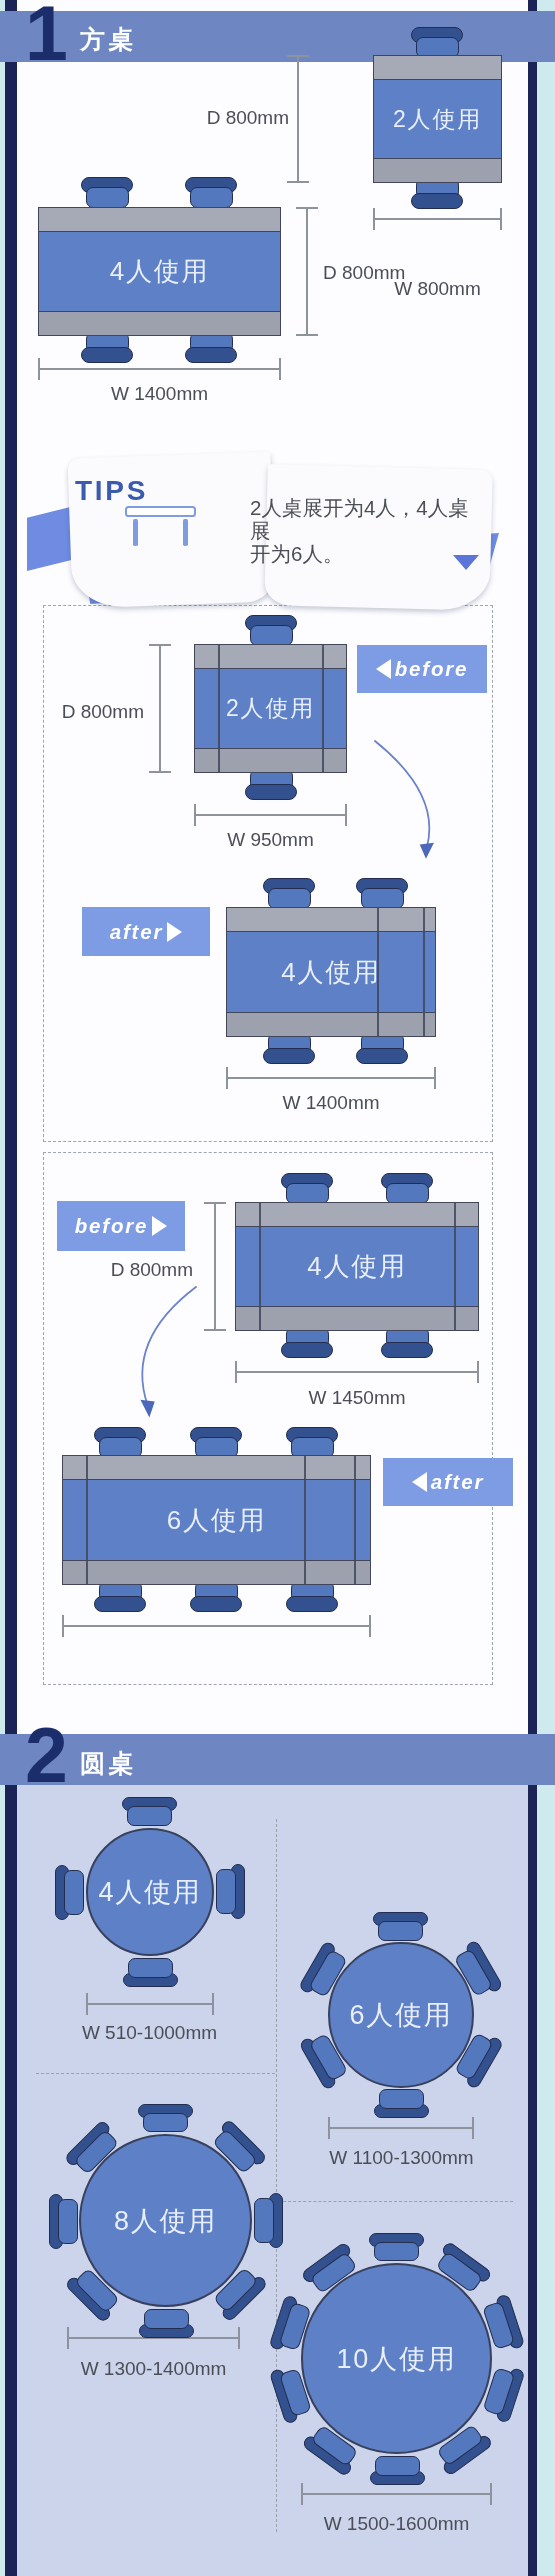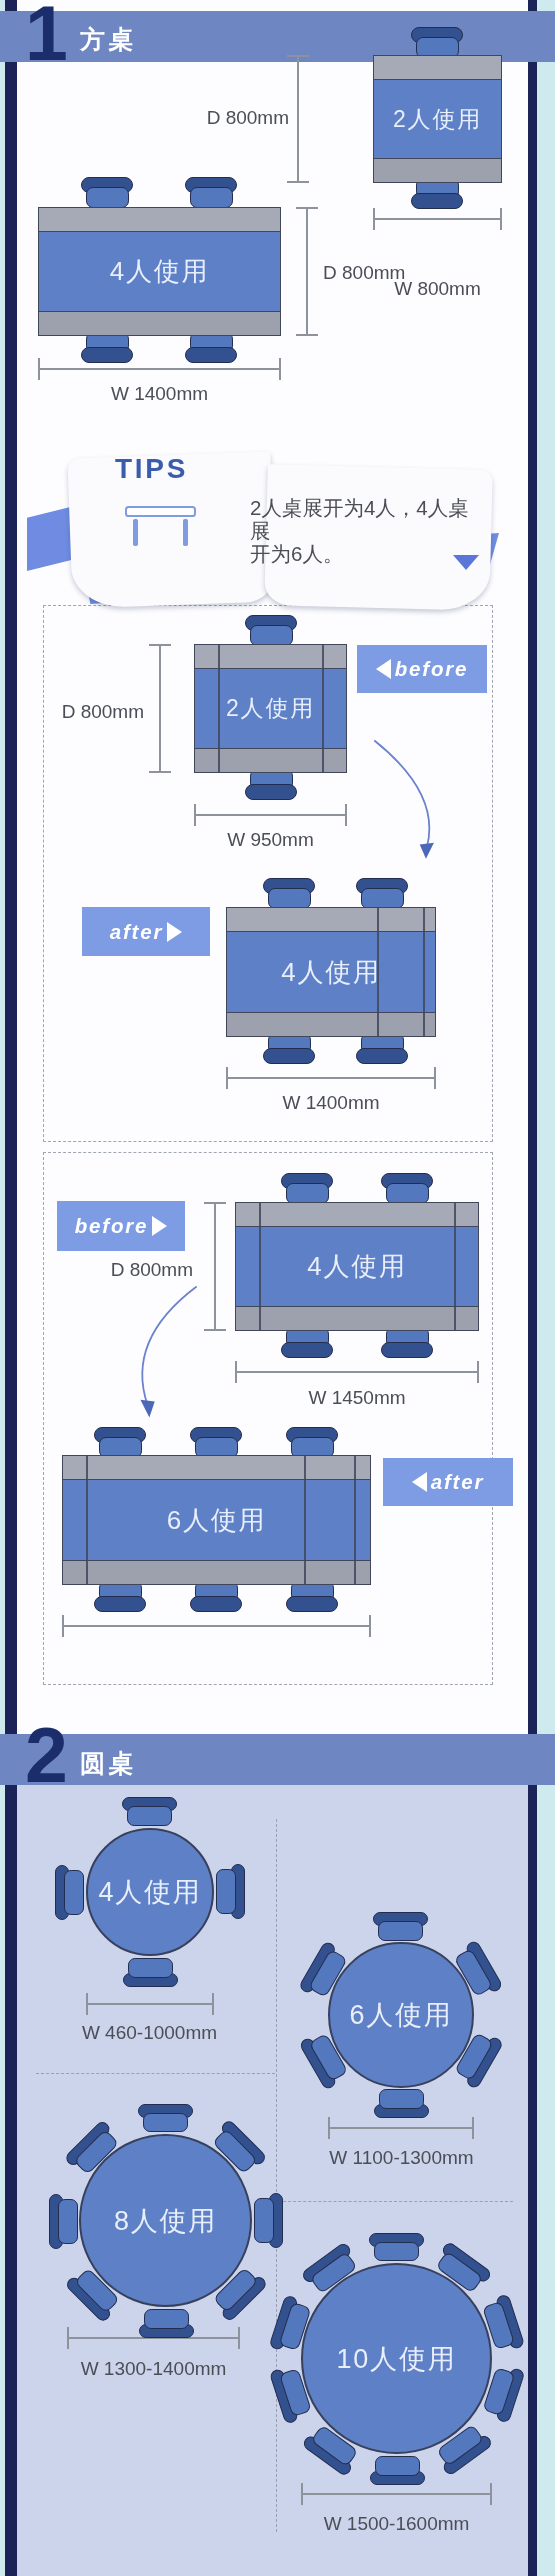--- a/index.html
+++ b/index.html
@@ -60,22 +60,22 @@
   .ribbon{position:absolute;background:#6f8ce2;z-index:2;}
   .ribbon.r-left{left:27px;top:489px;width:116px;height:82px;
     clip-path:polygon(0 35%,100% 0,100% 65%,0 100%);}
   .ribbon.r-bottom{left:82px;top:533px;width:417px;height:71px;
     clip-path:polygon(0 38%,100% 0,97% 62%,2% 100%);}
   .page{position:absolute;background:#fbfbfd;box-shadow:0 2.7px 5.3px rgba(40,50,90,.25);z-index:3;}
   .page.pl{left:70px;top:455px;width:203px;height:150px;transform:rotate(-2deg);
     border-radius:12.5px 3.6px 30px 53px / 12.5px 3.6px 27px 41px;}
   .page.pr{left:266px;top:467px;width:225px;height:141px;transform:rotate(1.5deg);
     border-radius:3.6px 12.5px 50px 27px / 3.6px 12.5px 39px 23px;}
-  .tips-head{position:absolute;left:75px;top:453px;font-size:28px;font-weight:bold;
-    color:#3b5cae;letter-spacing:2.7px;z-index:4;margin-left:40px;}
+  .tips-head{position:absolute;left:75px;top:475px;font-size:28px;font-weight:bold;
+    color:#3b5cae;letter-spacing:2.7px;z-index:4;}
   .ticon{position:absolute;left:125px;top:506px;width:71px;height:41px;z-index:4;}
   .ticon .top{position:absolute;left:0;right:0;top:0;height:7.1px;border:2.7px solid #7f9ce0;
     border-radius:3.6px;background:#fff;}
   .ticon .legL,.ticon .legR{position:absolute;top:12.5px;width:5.3px;height:27px;background:#7f9ce0;border-radius:1.8px;}
   .ticon .legL{left:8px;}.ticon .legR{right:8px;}
   .tips-text{position:absolute;left:250px;top:496px;width:239px;font-size:20.5px;line-height:23px;
     color:#4b4e55;z-index:4;}
   .tips-tri{position:absolute;left:453px;top:555px;width:0;height:0;z-index:4;
     border-left:13.4px solid transparent;border-right:13.4px solid transparent;border-top:15px solid #5b76d8;}
   
@@ -341,21 +341,21 @@
         </div>
       </div>
       <div class="rc-rot" style="transform: rotate(270deg);">
         <div class="rchair" style="top: -95px;">
           <i class="back"></i>
           <i class="seat"></i>
         </div>
       </div>
     </div>
   <div class="dimh" style="left:86px;top:2003px;width:128px;"></div>
-  <div class="dlabel center-text" style="left:53px;top:2022px;width:193px;">W 460-1000mm</div>
+  <div class="dlabel center-text" style="left:53px;top:2022px;width:193px;">W 510-1000mm</div>
 
   <div class="round-table" style="left:328px;top:1942px;width:146px;height:146px;">
     <span class="rlabel">6人使用</span>
   <div class="rc-rot" style="transform: rotate(0deg);">
         <div class="rchair" style="top: -103px;">
           <i class="back"></i>
           <i class="seat"></i>
         </div>
       </div>
       <div class="rc-rot" style="transform: rotate(60deg);">

